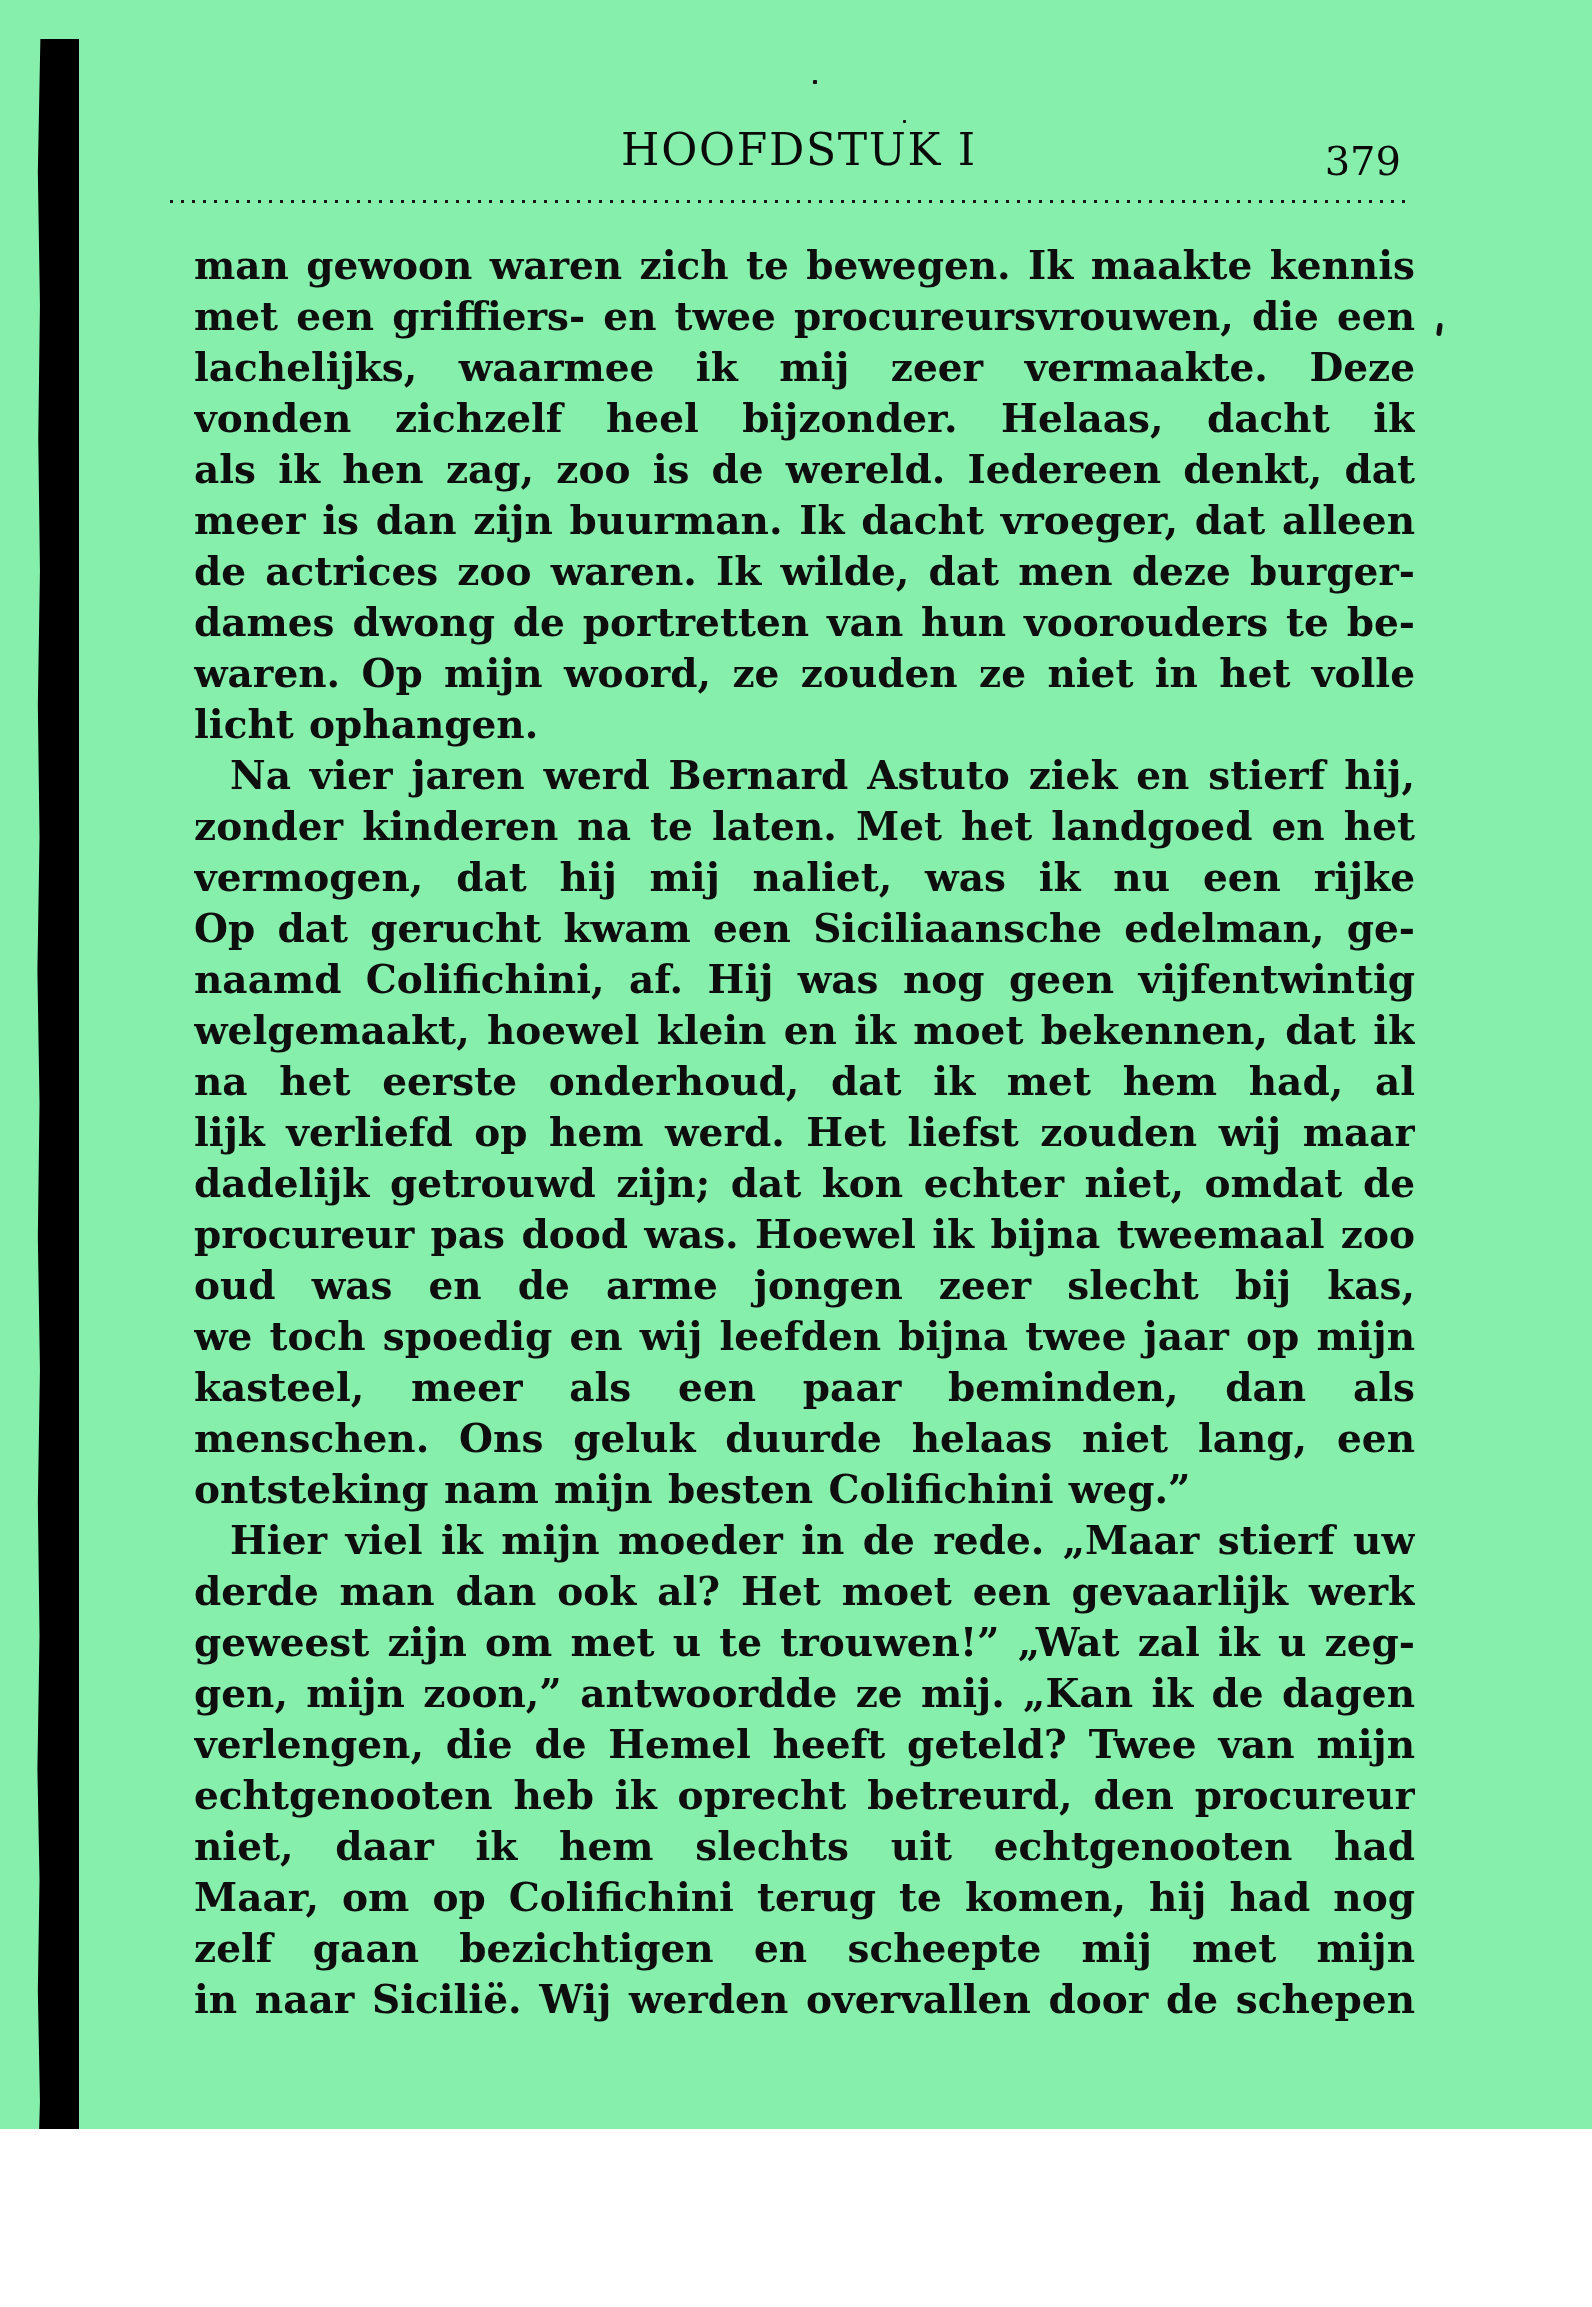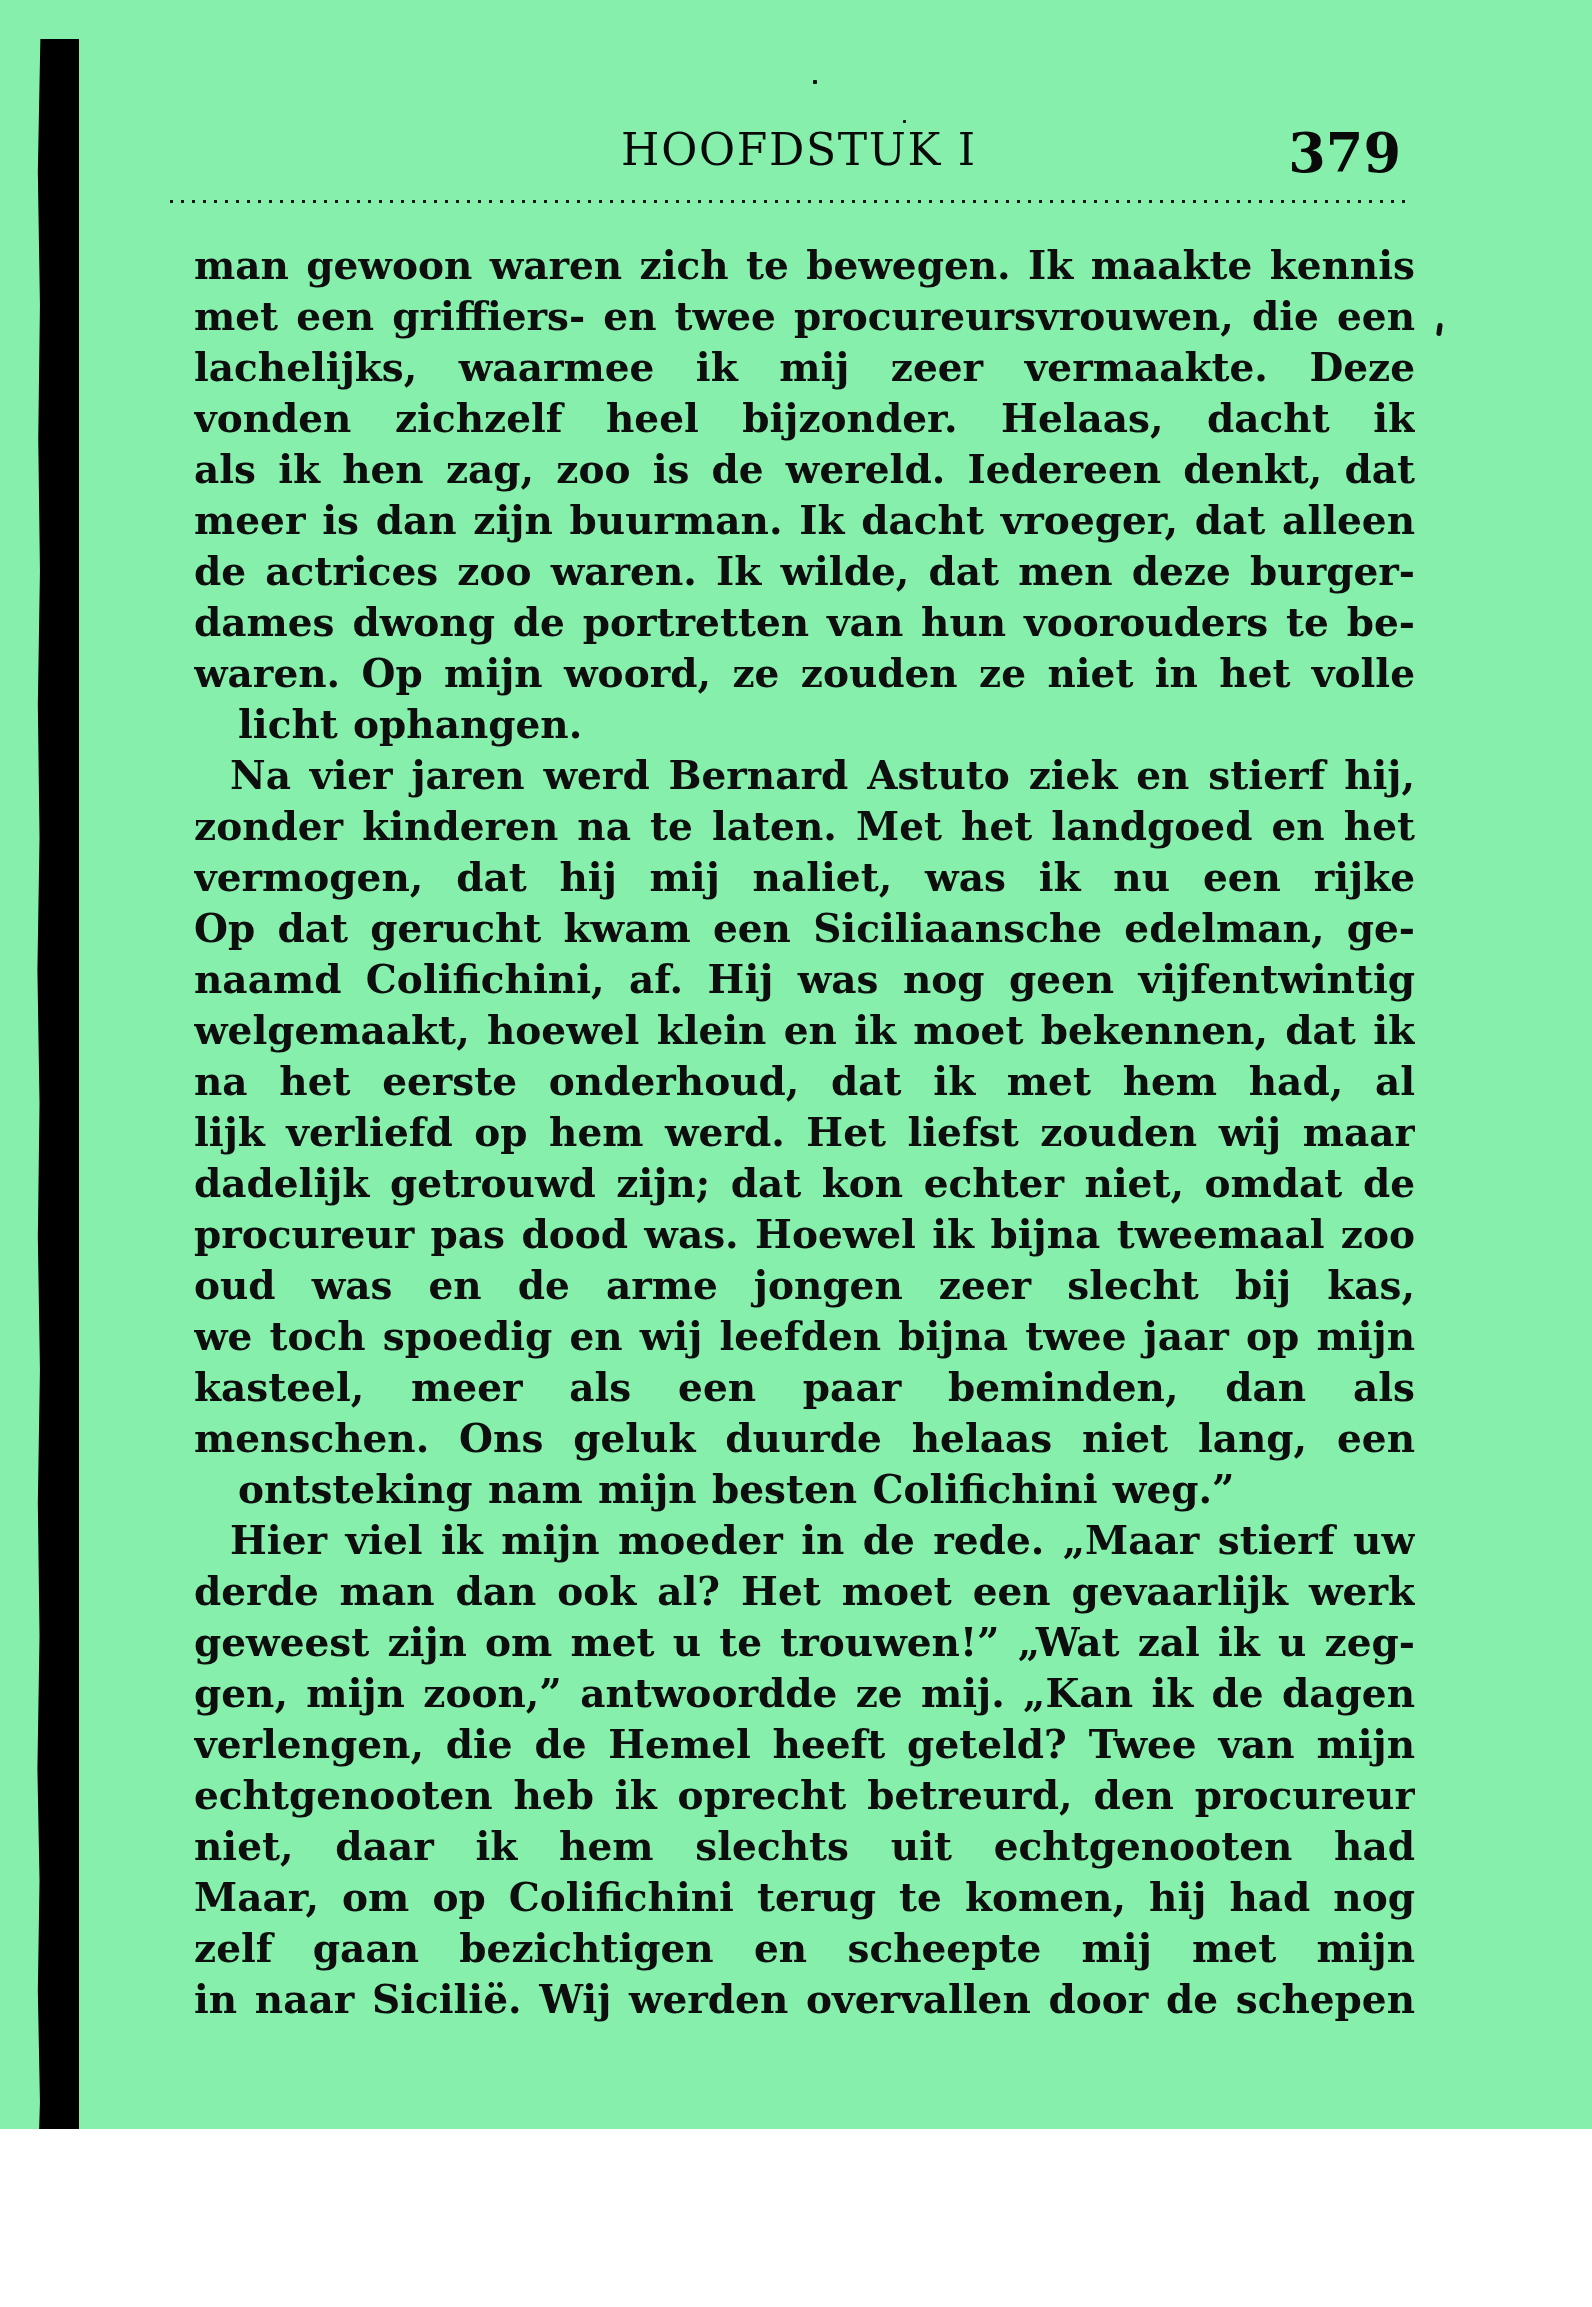--- a/index.html
+++ b/index.html
@@ -34,25 +34,25 @@
     left: 799px;
     transform: translateX(-50%);
     font-size: 44px;
     line-height: 46px;
     letter-spacing: 1.7px;
     white-space: nowrap;
     color: #0a0a0a;
   }
   .page-number {
     position: absolute;
-    top: 130px;
+    top: 138px;
     right: 191px;
-    font-size: 54px;
+    font-size: 40px;
     line-height: 46px;
-    font-weight: bold;
+    font-weight: normal;
     color: #0a0a0a;
   }
   .dotted-rule {
     position: absolute;
     top: 199px;
     left: 170px;
     width: 1235px;
     height: 4.2px;
     background-image: repeating-linear-gradient(to right, #161616 0px, #161616 3.4px, transparent 3.4px, transparent 11px);
     background-size: 100% 3.4px;
@@ -72,21 +72,20 @@
     overflow: hidden;
     text-align: justify;
     text-align-last: justify;
     word-spacing: 1.7px;
     white-space: normal;
     font-weight: bold;
   }
   .line.para-end {
     text-align: left;
     text-align-last: left;
-    margin-left: 44px;
   }
   .line.indent {
     text-indent: 36px;
   }
   
   .speck {
     position: absolute;
     background: #111;
     border-radius: 0.8px;
   }

